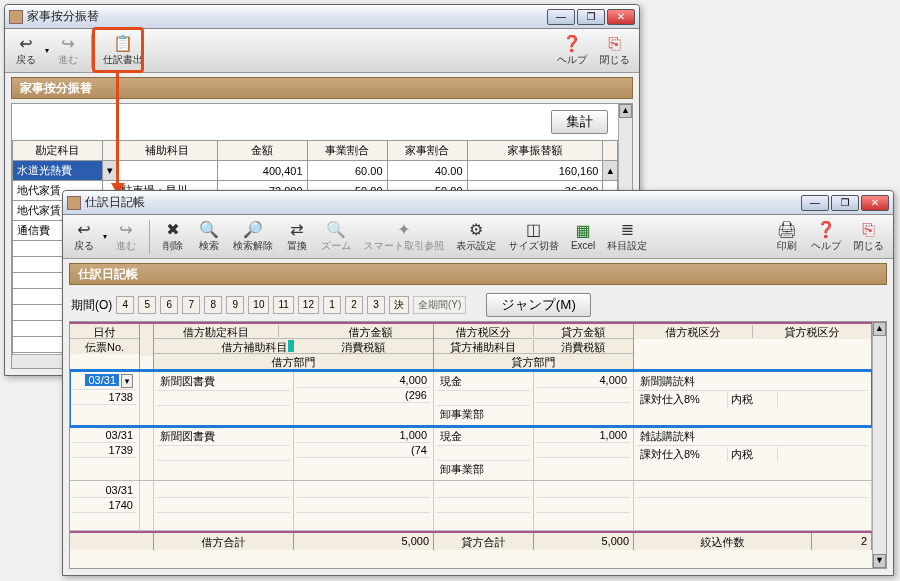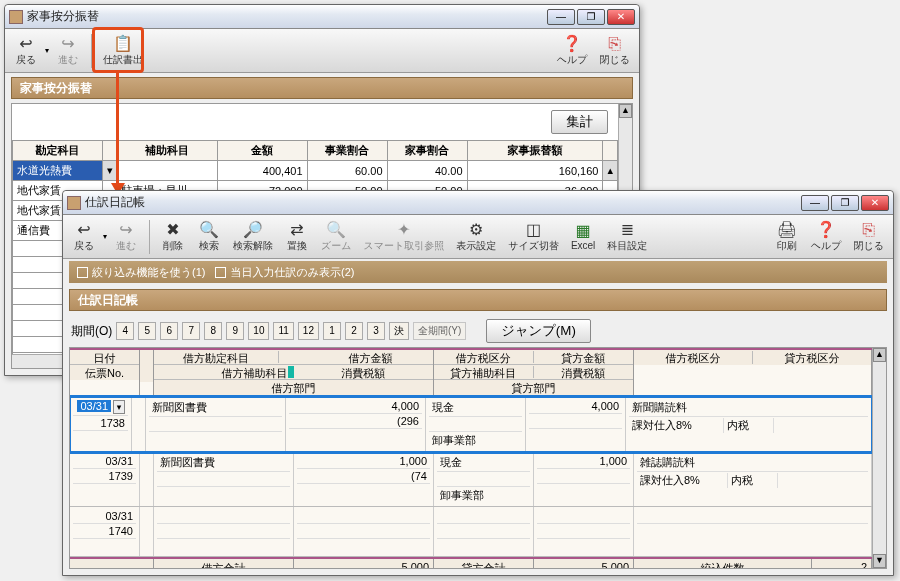--- a/index.html
+++ b/index.html
@@ -49,21 +49,21 @@
   .panelbar{height:22px;background:linear-gradient(#c9a77d,#b58f60);color:#fff;
     font-weight:bold;padding:2px 8px;margin:4px 6px;border:1px solid #8a6a3f;}
   .content{flex:1;background:#fff;margin:0 6px 6px;border:1px solid #999;overflow:hidden;position:relative;}
 
   
   .w1-toprow{display:flex;justify-content:flex-end;padding:6px 10px;}
   .btn{border:1px solid #888;background:linear-gradient(#fff,#ddd);
     padding:2px 14px;border-radius:2px;}
   table.grid{border-collapse:collapse;width:100%;}
   table.grid th, table.grid td{border:1px solid #999;padding:2px 4px;font-size:11px;height:16px;}
-  table.grid th{background:#f7f3ec;font-weight:bold;text-align:center;}
+  table.grid th{background:#f7f3ec;font-weight:normal;text-align:center;}
   .num{text-align:right;}
   .sel-row{background:#2a5db0;color:#fff;}
   .drop{width:10px;text-align:center;border:1px solid #999;background:#ddd;}
 
   
   .filterbar{height:22px;background:linear-gradient(#bfa175,#a9895c);color:#fff;
     display:flex;align-items:center;gap:10px;padding:0 8px;margin:2px 6px;font-size:11px;}
   .chk{width:11px;height:11px;border:1px solid #fff;display:inline-block;margin-right:4px;vertical-align:middle;}
   .periodbar{display:flex;align-items:center;gap:4px;padding:4px 8px;}
   .pbtn{min-width:18px;height:18px;border:1px solid #aaa;background:#f5f1e9;font-size:10px;text-align:center;line-height:16px;padding:0 4px;}
@@ -363,24 +363,20 @@
     <div class="tbtn">
         <span class="gly" style="color:#3a7bd5;">❓</span>
         <span>ヘルプ</span>
       </div>
     <div class="tbtn">
         <span class="gly" style="color:#c44;">⎘</span>
         <span>閉じる</span>
       </div>
   </div>
 
-  <div class="filterbar">
-    <span><span class="chk"></span><span>絞り込み機能を使う(1)</span></span>
-    <span><span class="chk"></span><span>当日入力仕訳のみ表示(2)</span></span>
-  </div>
 
   <div class="panelbar">仕訳日記帳</div>
 
   <div class="periodbar">
     <span>期間(O)</span>
     <span class="pbtn">4</span>
     <span class="pbtn">5</span>
     <span class="pbtn">6</span>
     <span class="pbtn">7</span>
     <span class="pbtn">8</span>
@@ -431,21 +427,21 @@
       </div>
       <div class="jcolh" style="flex:1;">
         <div style="display:flex;">
           <span style="flex:1;border-right:1px solid #bbb;">借方税区分</span>
           <span style="flex:1;">貸方税区分</span>
         </div>
       </div>
     </div>
 
     <div class="jrow hl">
-      <div class="jcell jstack" style="width:62px;text-align:right;">
+      <div class="jcell jstack" style="width:70px;text-align:right;">
         <div><span class="badge-date">03/31</span><span class="tiny-drop">▾</span></div>
         <div>1738</div>
           <div></div>
       </div>
       <div class="jcell" style="width:14px;"></div>
       <div class="jcell jstack" style="width:140px;">
         <div>新聞図書費</div>
           <div></div>
           <div></div>
       </div>

